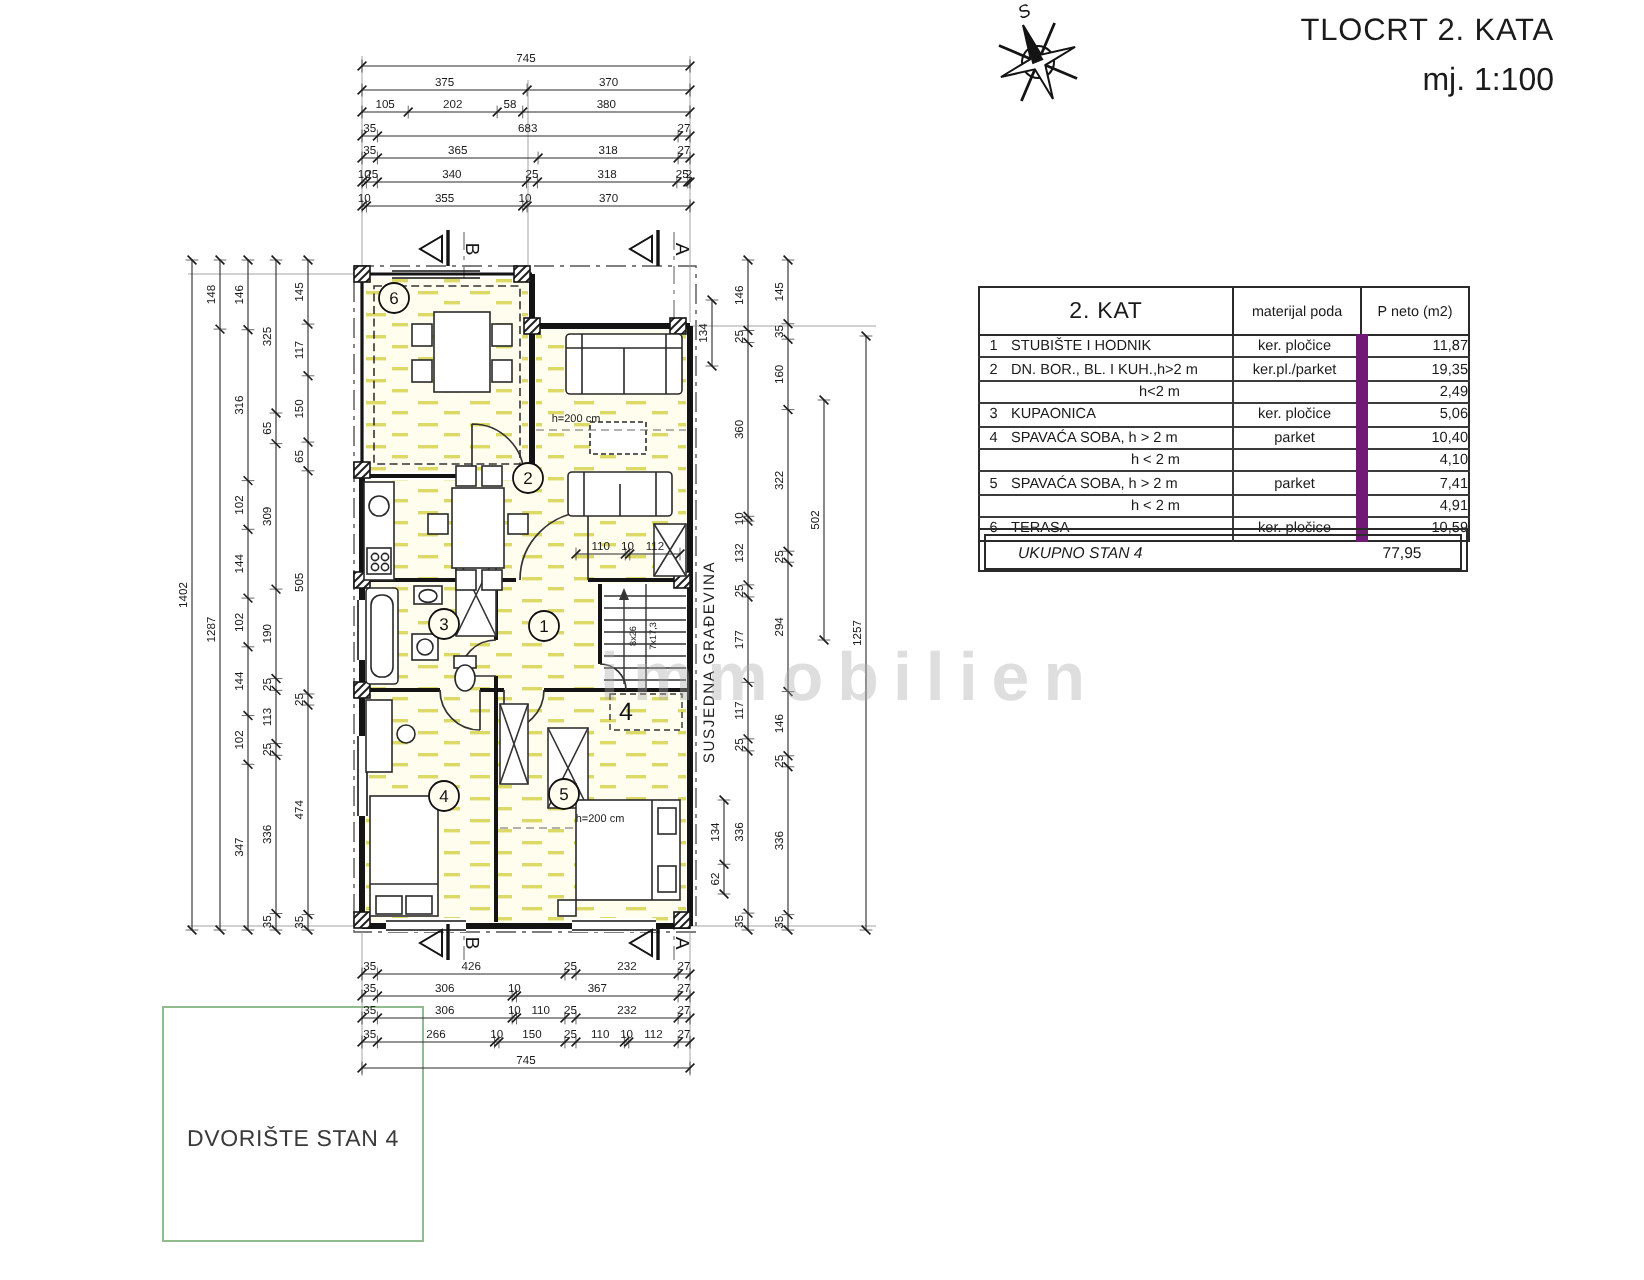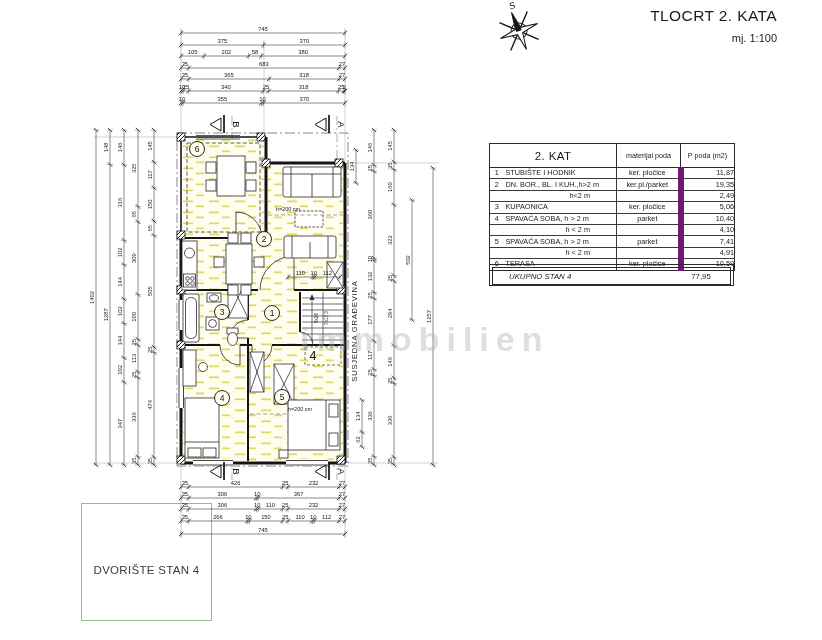--- a/index.html
+++ b/index.html
@@ -2,21 +2,21 @@
 <html><head>
 <meta charset="utf-8">
 <style>
   html,body{margin:0;padding:0;background:#fff;}
   .canvas{position:relative;width:822px;height:640px;background:#fff;overflow:hidden;
           font-family:"Liberation Sans",sans-serif;color:#1a1a1a;}
   #drawing{position:absolute;left:0;top:0;z-index:1;}
 
   .title-block{position:absolute;top:7px;right:45px;text-align:right;color:#1b1b1b;z-index:4;}
   .drawing-title{font-size:15.5px;letter-spacing:.4px;}
-  .drawing-scale{font-size:11px;margin-top:7px;}
+  .drawing-scale{font-size:16px;margin-top:7px;}
 
   .areas-table{position:absolute;left:489px;top:143px;width:245px;border-collapse:collapse;
                table-layout:fixed;z-index:4;color:#1a1a1a;}
   .areas-table{border:1.5px solid #2a2a2a;}
   .areas-table th,.areas-table td{font-weight:normal;padding:0;white-space:nowrap;overflow:hidden;}
   .areas-table thead th{height:23px;border-bottom:1px solid #2a2a2a;}
   .th-kat{font-size:11.5px;letter-spacing:.4px;}
   .th-small{font-size:7.2px;border-left:1px solid #2a2a2a;}
   .areas-table tbody td{height:10.4px;font-size:7.3px;border-top:1px solid #3a3a3a;line-height:10px;}
   .areas-table td.num{text-align:center;}
@@ -52,21 +52,21 @@
     <colgroup>
         <col style="width:14px">
         <col style="width:113px">
         <col style="width:64px">
         <col style="width:54px">
       </colgroup>
     <thead>
       <tr>
         <th class="th-kat" colspan="2">2. KAT</th>
         <th class="th-small">materijal poda</th>
-        <th class="th-small">P poda (m2)</th>
+        <th class="th-small">P neto (m2)</th>
       </tr>
     </thead>
     <tbody>
         <tr>
           <td class="num">1</td>
           <td class="name">STUBIŠTE I HODNIK</td>
           <td class="mat">ker. pločice</td>
           <td class="area">11,87</td>
         </tr>
         <tr>

